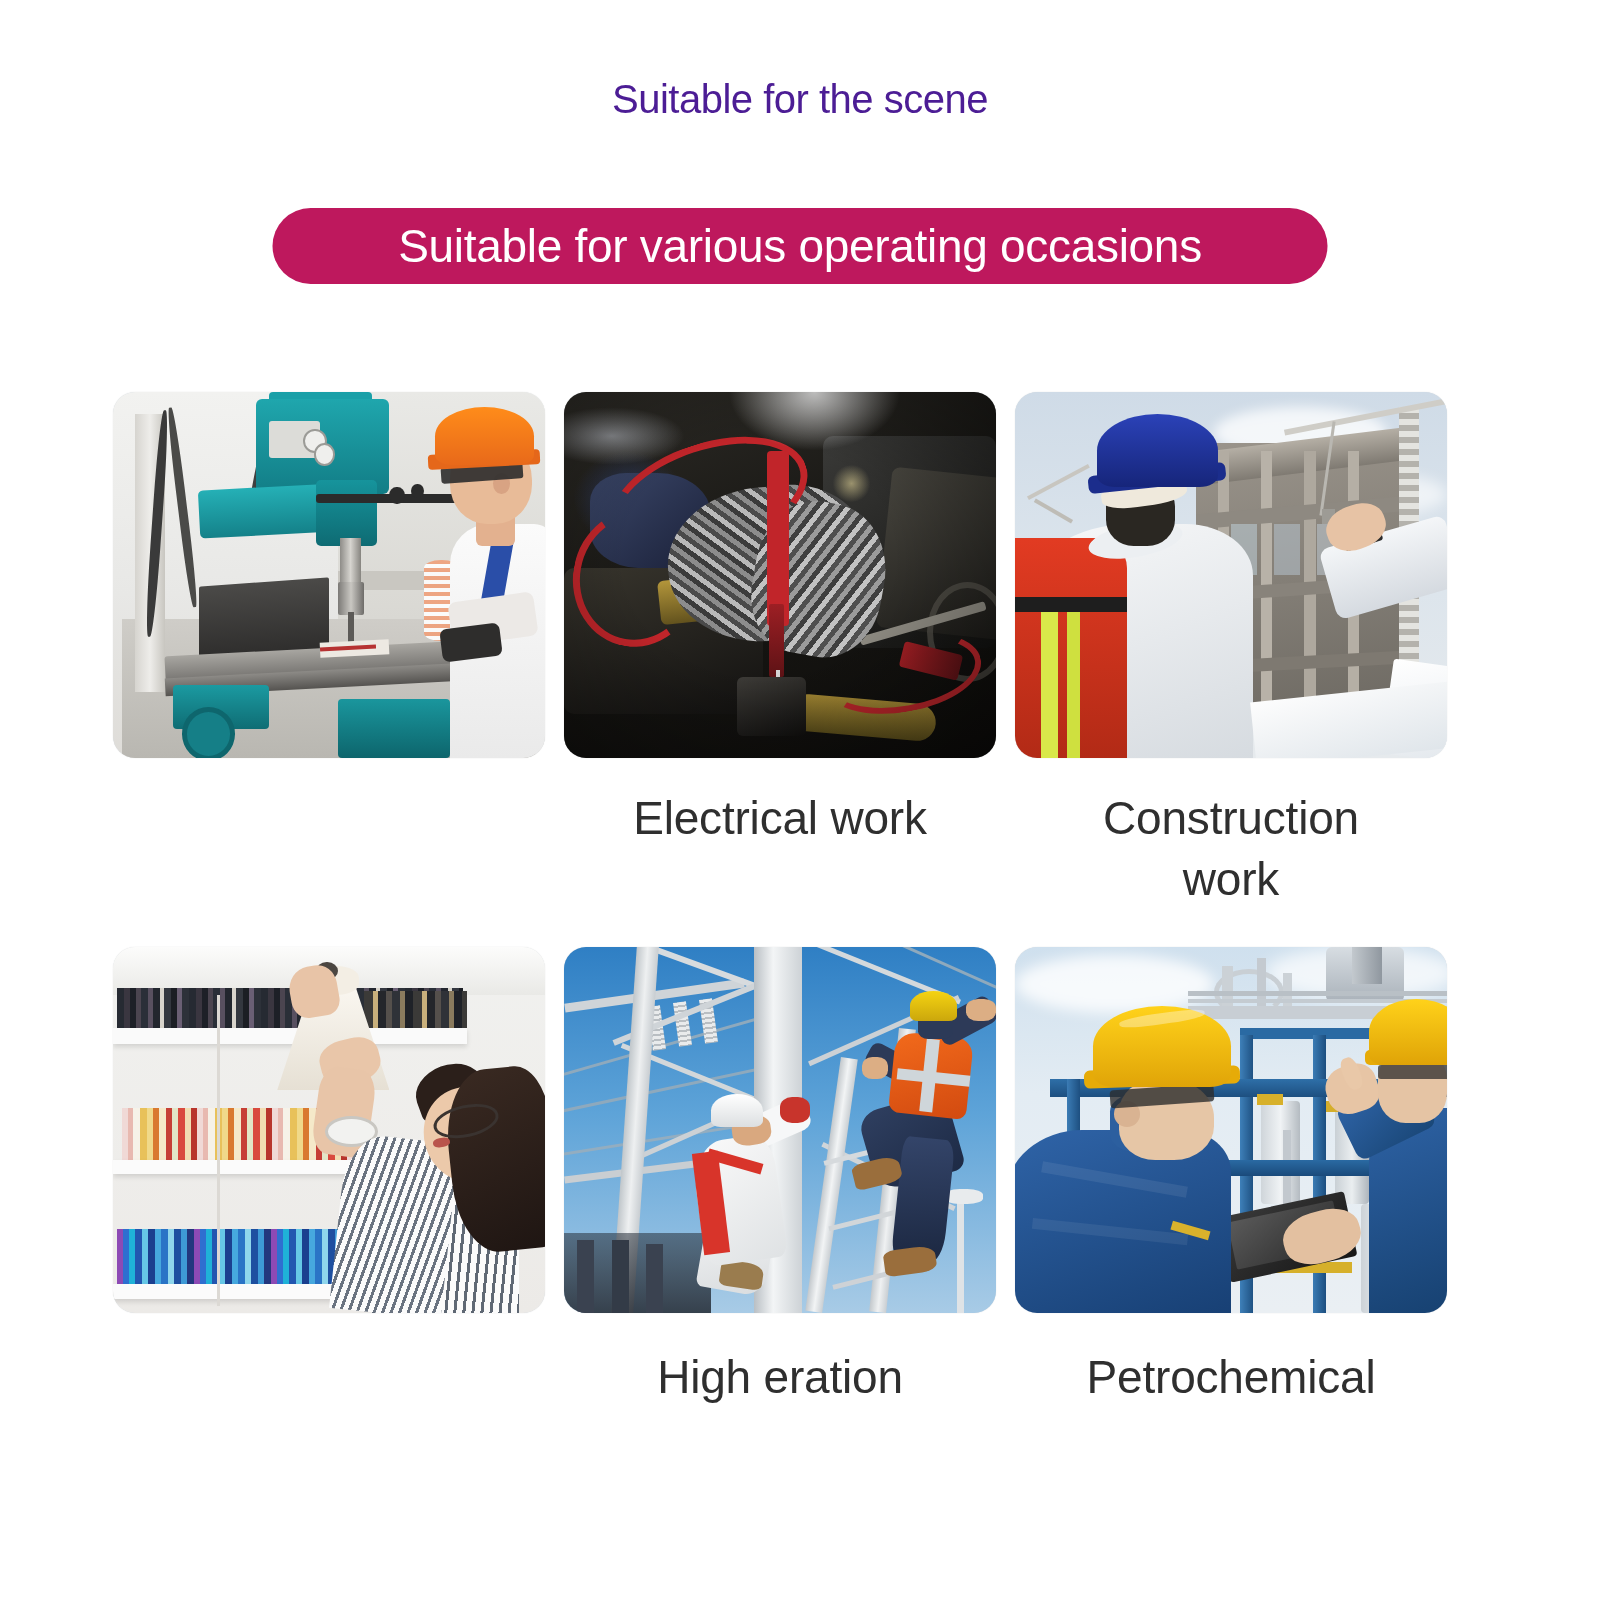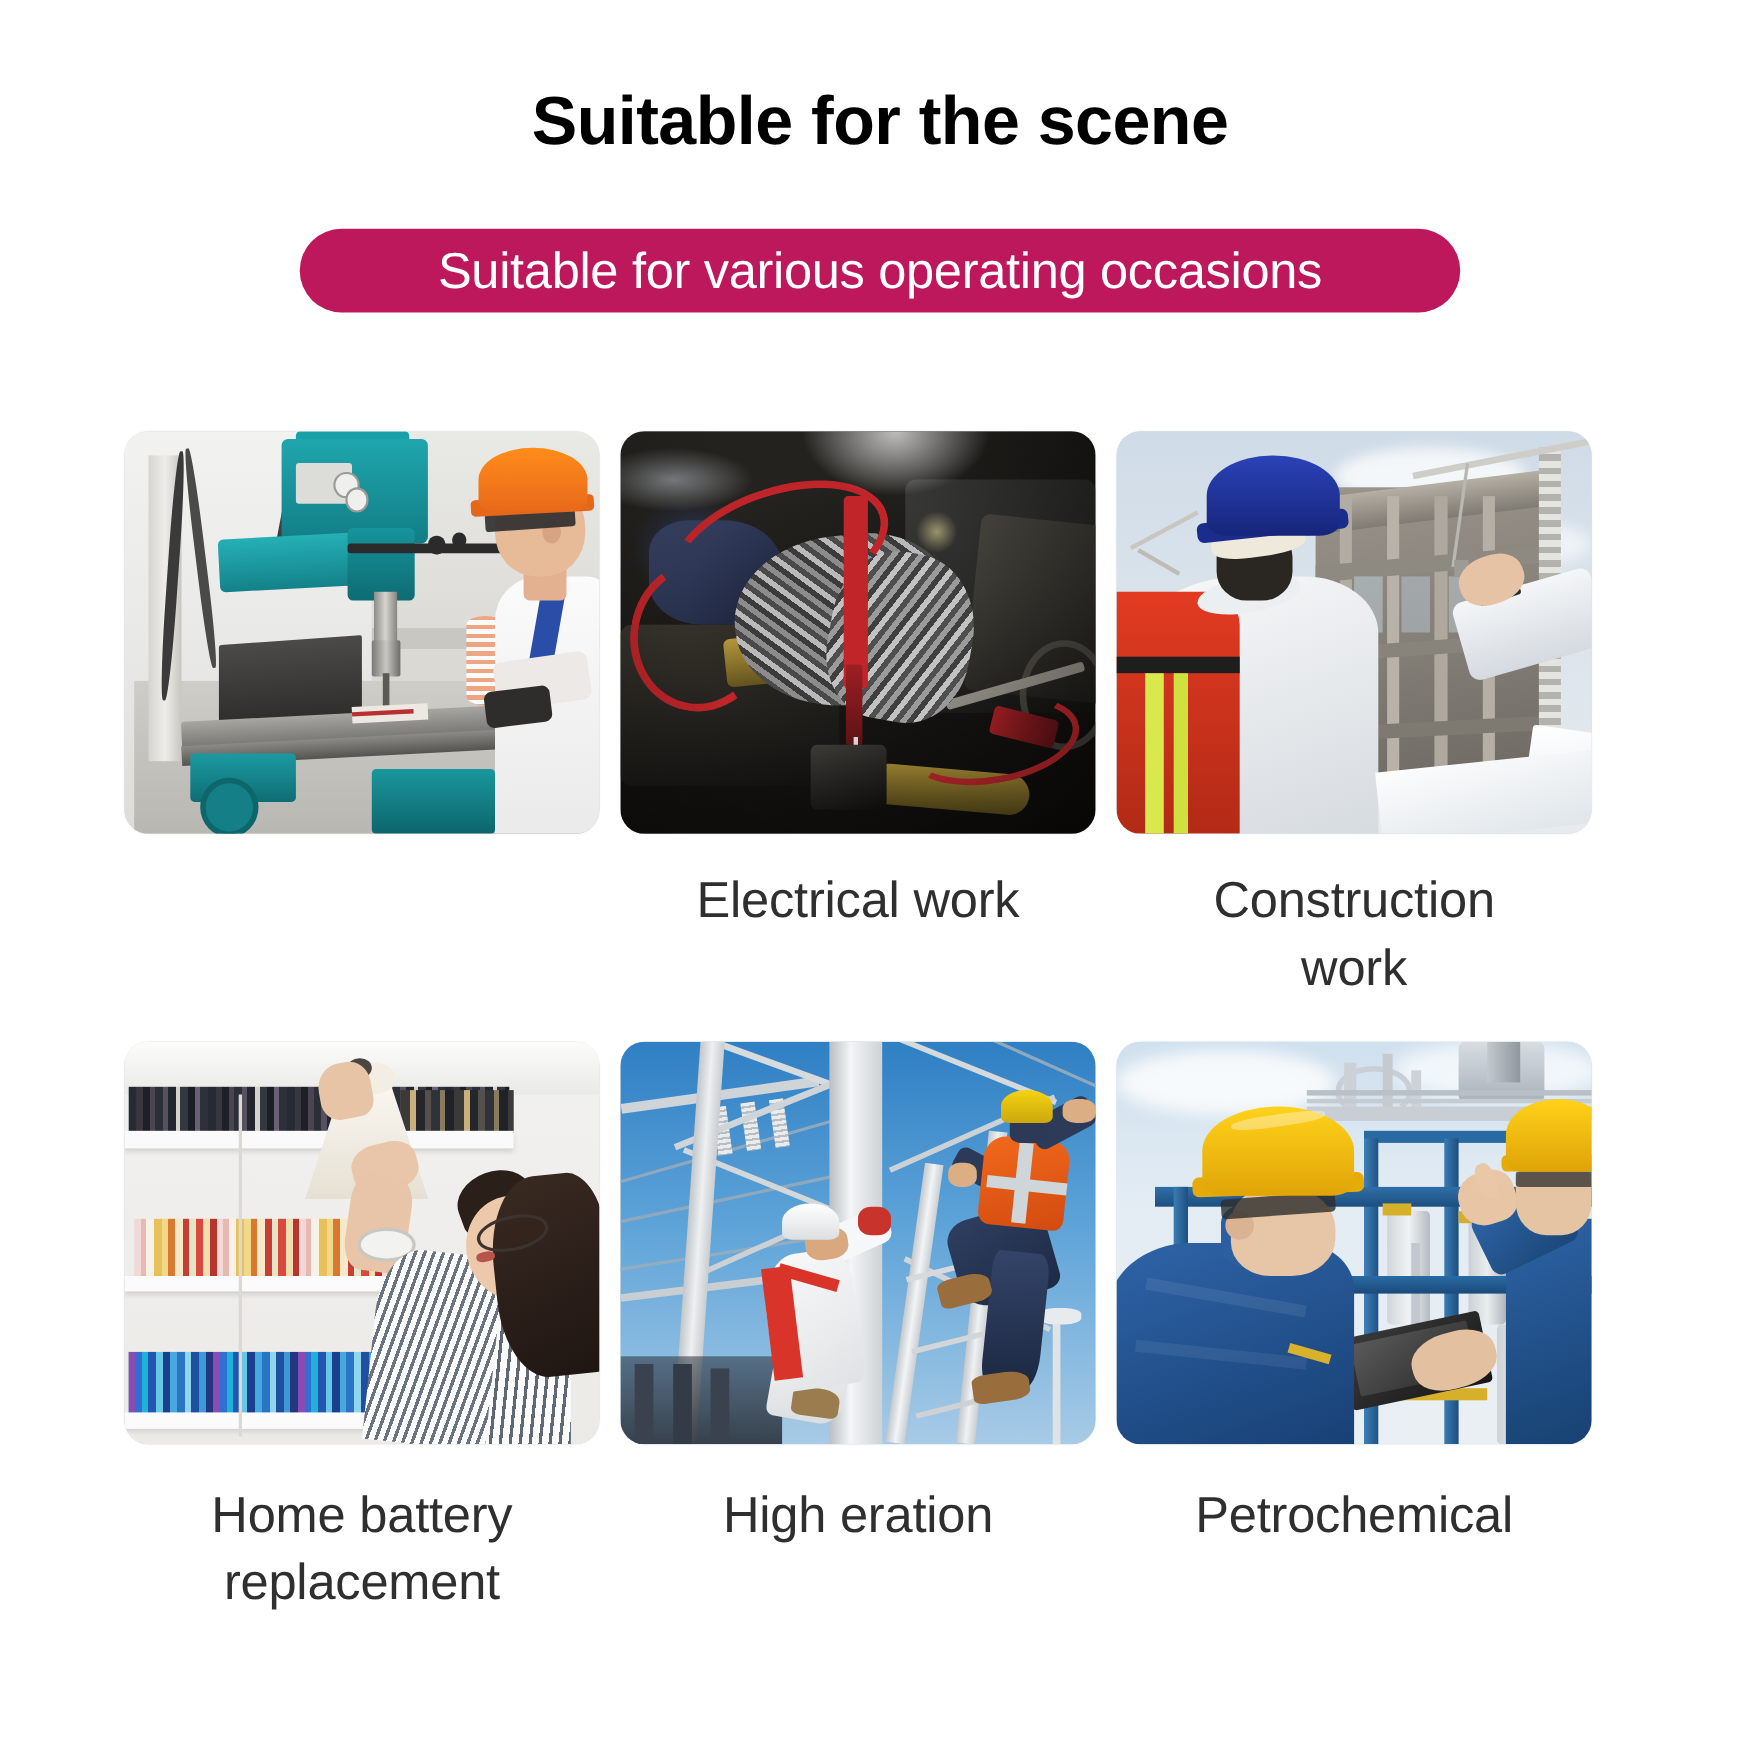--- a/index.html
+++ b/index.html
@@ -22,24 +22,24 @@
     background: #ffffff;
   }
 
   
   .page-title {
     position: absolute;
     top: 78px;
     left: 0;
     width: 1600px;
     text-align: center;
-    font-size: 62px;
-    font-weight: bold;
+    font-size: 40px;
+    font-weight: normal;
     letter-spacing: -0.5px;
-    color: #000000;
+    color: #4c1d95;
     line-height: 1.05;
   }
 
   .subtitle-badge {
     position: absolute;
     top: 208px;
     left: 50%;
     transform: translateX(-50%);
     width: 1055px;
     height: 76px;
@@ -524,21 +524,20 @@
             <div class="layer watch4"></div>
           <div class="layer torso4"></div>
             <div class="layer sleeve4"></div>
           <div class="layer hair4b"></div>
           <div class="layer face4"></div>
           <div class="layer hair4"></div>
           <div class="layer glasses"></div>
             <div class="layer lip"></div>
         </div>
       </div>
-      <div class="caption">Home battery<br>replacement</div>
     </div>
 
     <div class="cell row2">
       <div class="thumb">
         <div class="scene s5">
           <div class="layer wireA"></div>
             <div class="layer wireB"></div>
             <div class="layer wireC"></div>
             <div class="layer wireD"></div>
           <div class="layer xarm"></div>

